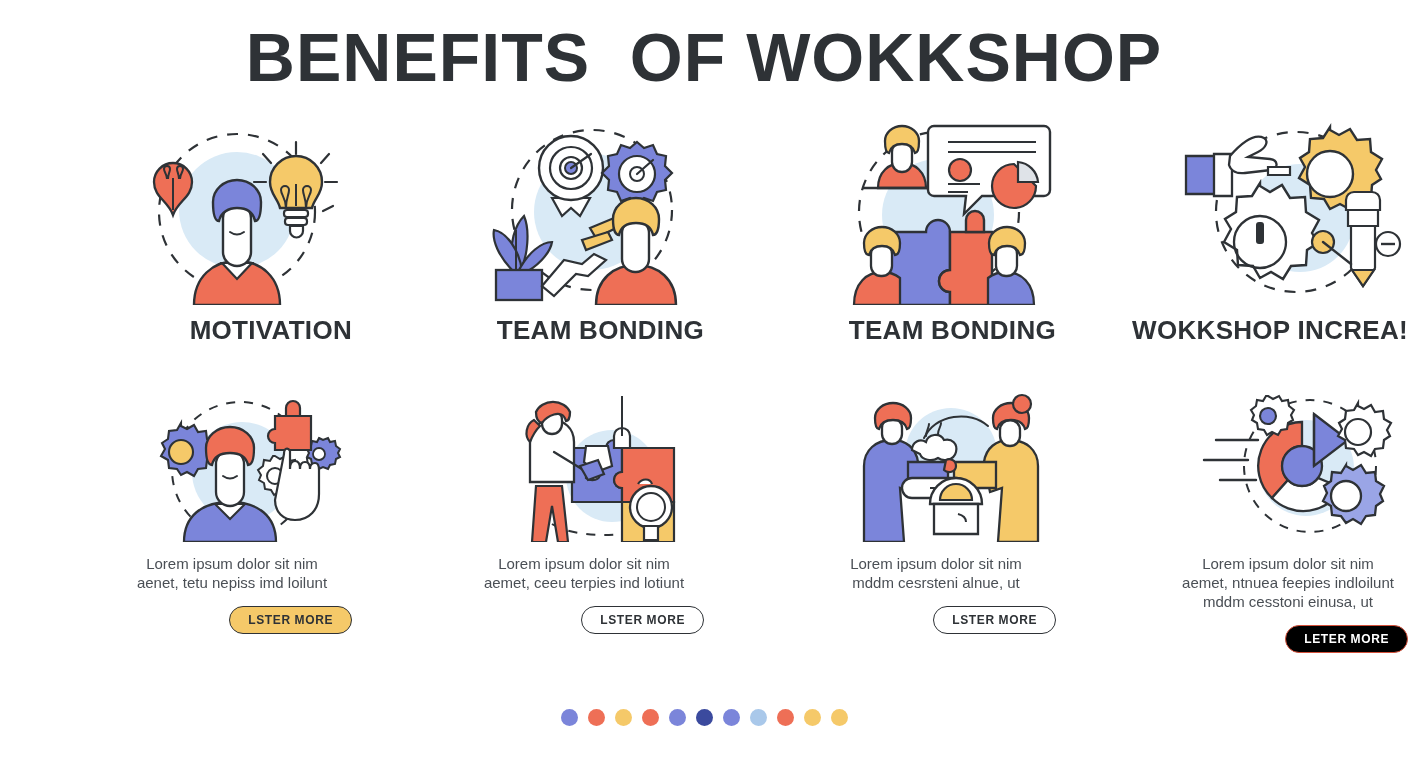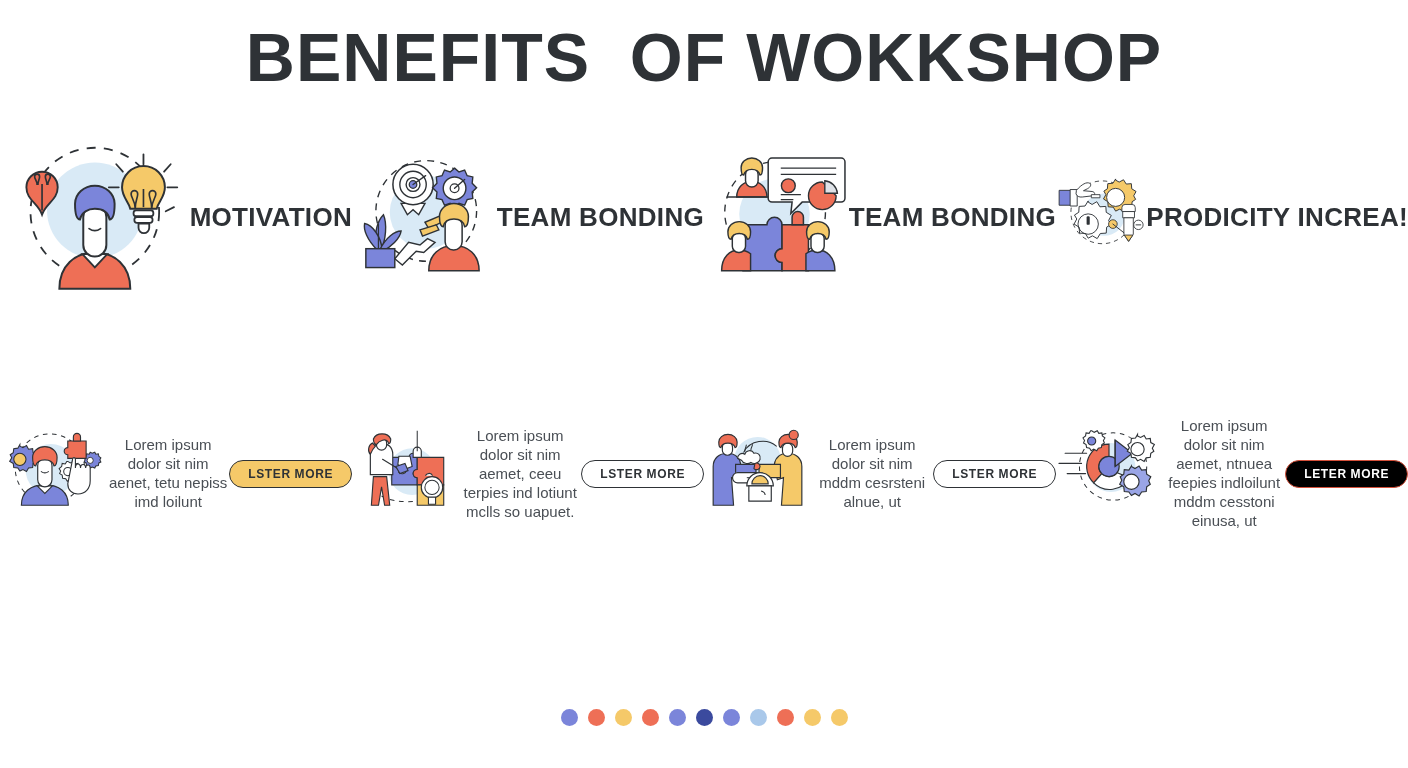--- a/index.html
+++ b/index.html
@@ -23,21 +23,21 @@
     white-space:pre;
   }
 
   
   .grid{
     position:absolute;top:120px;left:0;width:1408px;
     display:grid;
     grid-template-columns:repeat(4,352px);
   }
   .col{
-    display:flex;flex-direction:row;align-items:center;
+    display:flex;flex-direction:column;align-items:flex-end;
   }
   .art{
     width:230px;height:185px;
     position:relative;
   }
   .art svg{display:block;width:100%;height:100%;}
   .heading{
     margin-top:10px;
     font-size:26px;font-weight:bold;color:#2e3236;
     letter-spacing:.3px;white-space:nowrap;
@@ -220,21 +220,21 @@
           <path d="M170 90h30v16h-30z" fill="#fff" stroke="#2e3236" stroke-width="2.2"></path>
           <path d="M176 72h18a8 8 0 0 1 8 8v10h-34V80a8 8 0 0 1 8-8z" fill="#fff" stroke="#2e3236" stroke-width="2.2"></path>
           <path d="M173 106h24v42l-12 18-12-18z" fill="#fff" stroke="#2e3236" stroke-width="2.2"></path>
           <path d="M174 150h22l-11 16z" fill="#f5c969" stroke="#2e3236" stroke-width="2.2"></path>
           <circle cx="145" cy="122" r="11" fill="#f5c969" stroke="#2e3236" stroke-width="2.2"></circle>
           <path d="M145 122l28 22" stroke="#2e3236" stroke-width="2.4" stroke-linecap="round"></path>
           <circle cx="210" cy="124" r="12" fill="#fff" stroke="#2e3236" stroke-width="2.2"></circle>
           <path d="M203 124h14" stroke="#2e3236" stroke-width="2.4"></path>
         </svg>
       </div>
-      <div class="heading">PRODICITY INCREA!</div>
+      <div class="heading">WOKKSHOP INCREA!</div>
     </div>
   </div>
 
   <div class="grid2">
 
     <div class="col">
       <div class="art2">
         <svg viewBox="0 0 210 150">
           <circle cx="100" cy="80" r="50" fill="#d9eaf6"></circle>
           <circle cx="98" cy="78" r="68" fill="none" stroke="#2e3236" stroke-width="2" stroke-dasharray="9 9"></circle>
@@ -300,21 +300,20 @@
 
           <circle cx="157" cy="115" r="21" fill="#fff" stroke="#2e3236" stroke-width="2.3"></circle>
           <circle cx="157" cy="115" r="14" fill="none" stroke="#2e3236" stroke-width="2"></circle>
           <path d="M150 134h14v14h-14z" fill="#fff" stroke="#2e3236" stroke-width="2.2"></path>
           <path d="M144 92c4-6 12-6 14 0" fill="#fff" stroke="#2e3236" stroke-width="2.2"></path>
         </svg>
       </div>
       <div class="body-text">
         <span>Lorem ipsum dolor sit nim</span>
         <span>aemet, ceeu terpies ind lotiunt</span>
-        <span>mclls so uapuet.</span>
       </div>
       <div class="btn btn-outline">LSTER MORE</div>
     </div>
 
     <div class="col">
       <div class="art2">
         <svg viewBox="0 0 210 150">
           <circle cx="105" cy="62" r="46" fill="#d9eaf6"></circle>
 
           <path d="M18 150V74c0-16 12-26 28-26 14 0 24 8 26 22l-6 30-12-4 4 54z" fill="#7b85da" stroke="#2e3236" stroke-width="2.3"></path>

